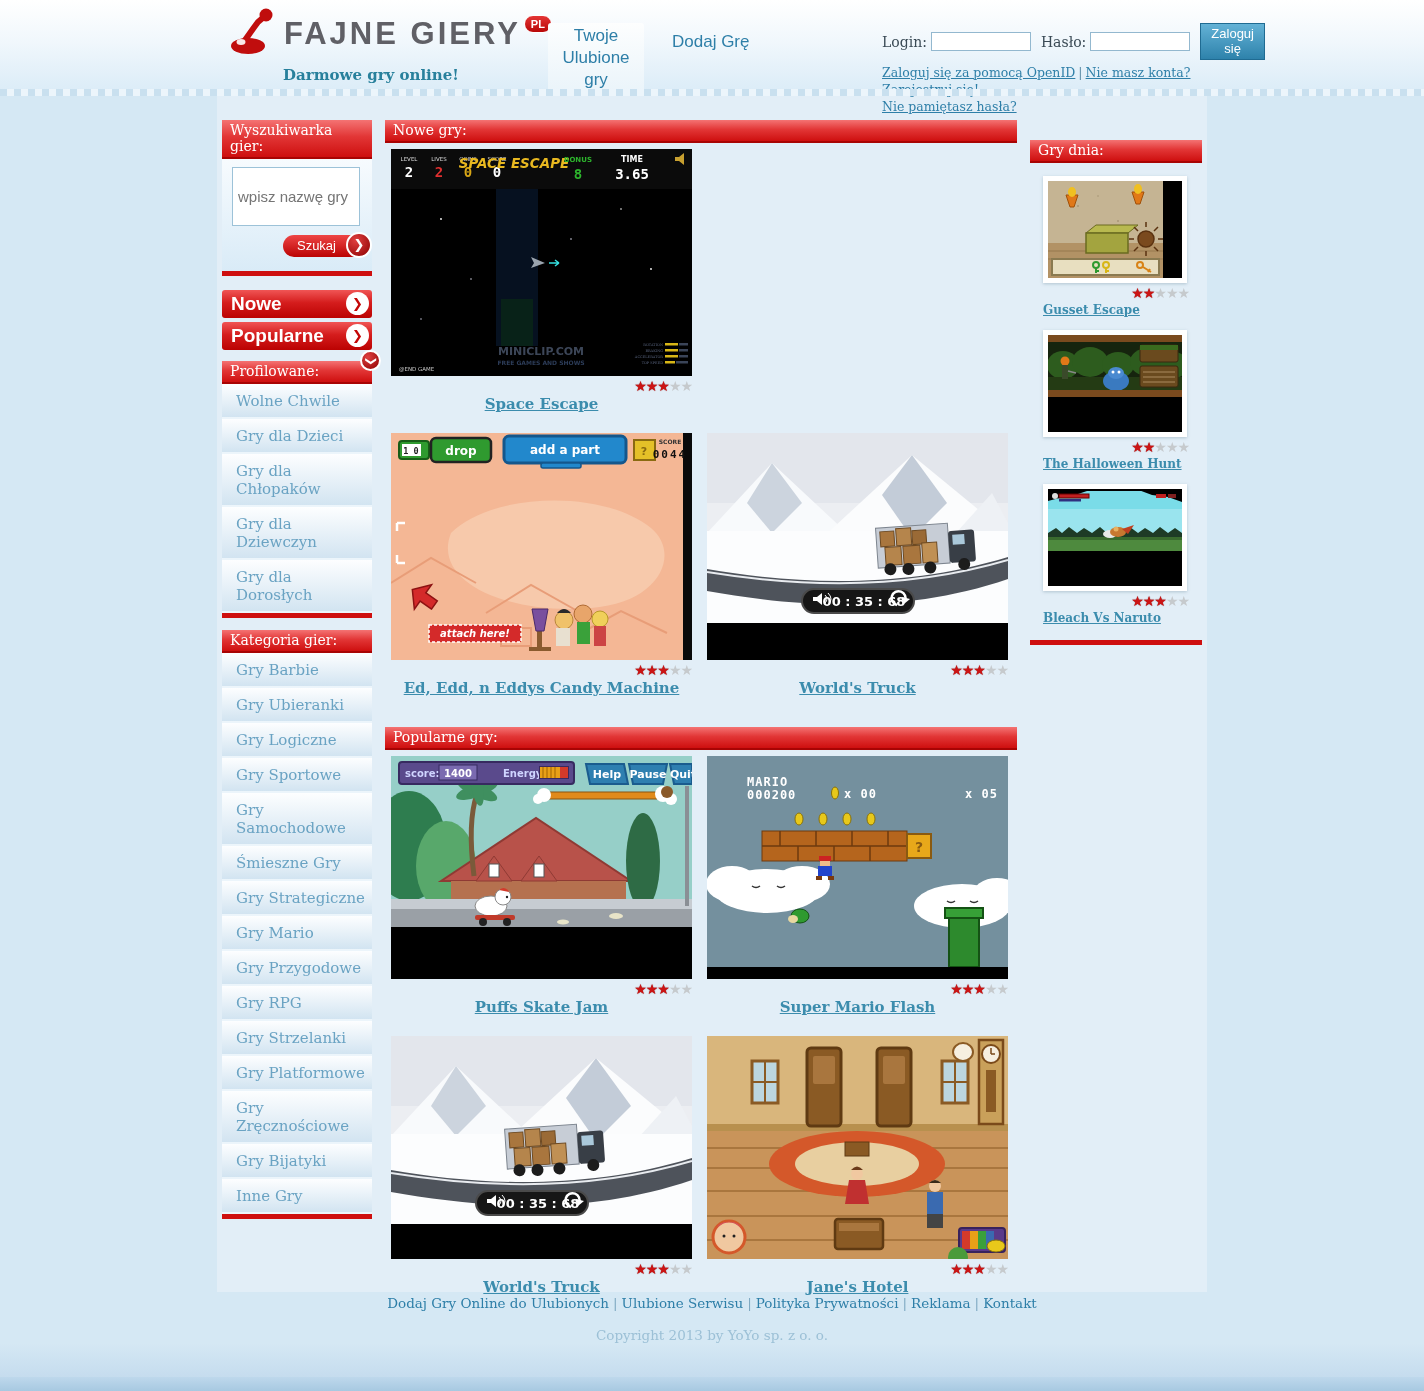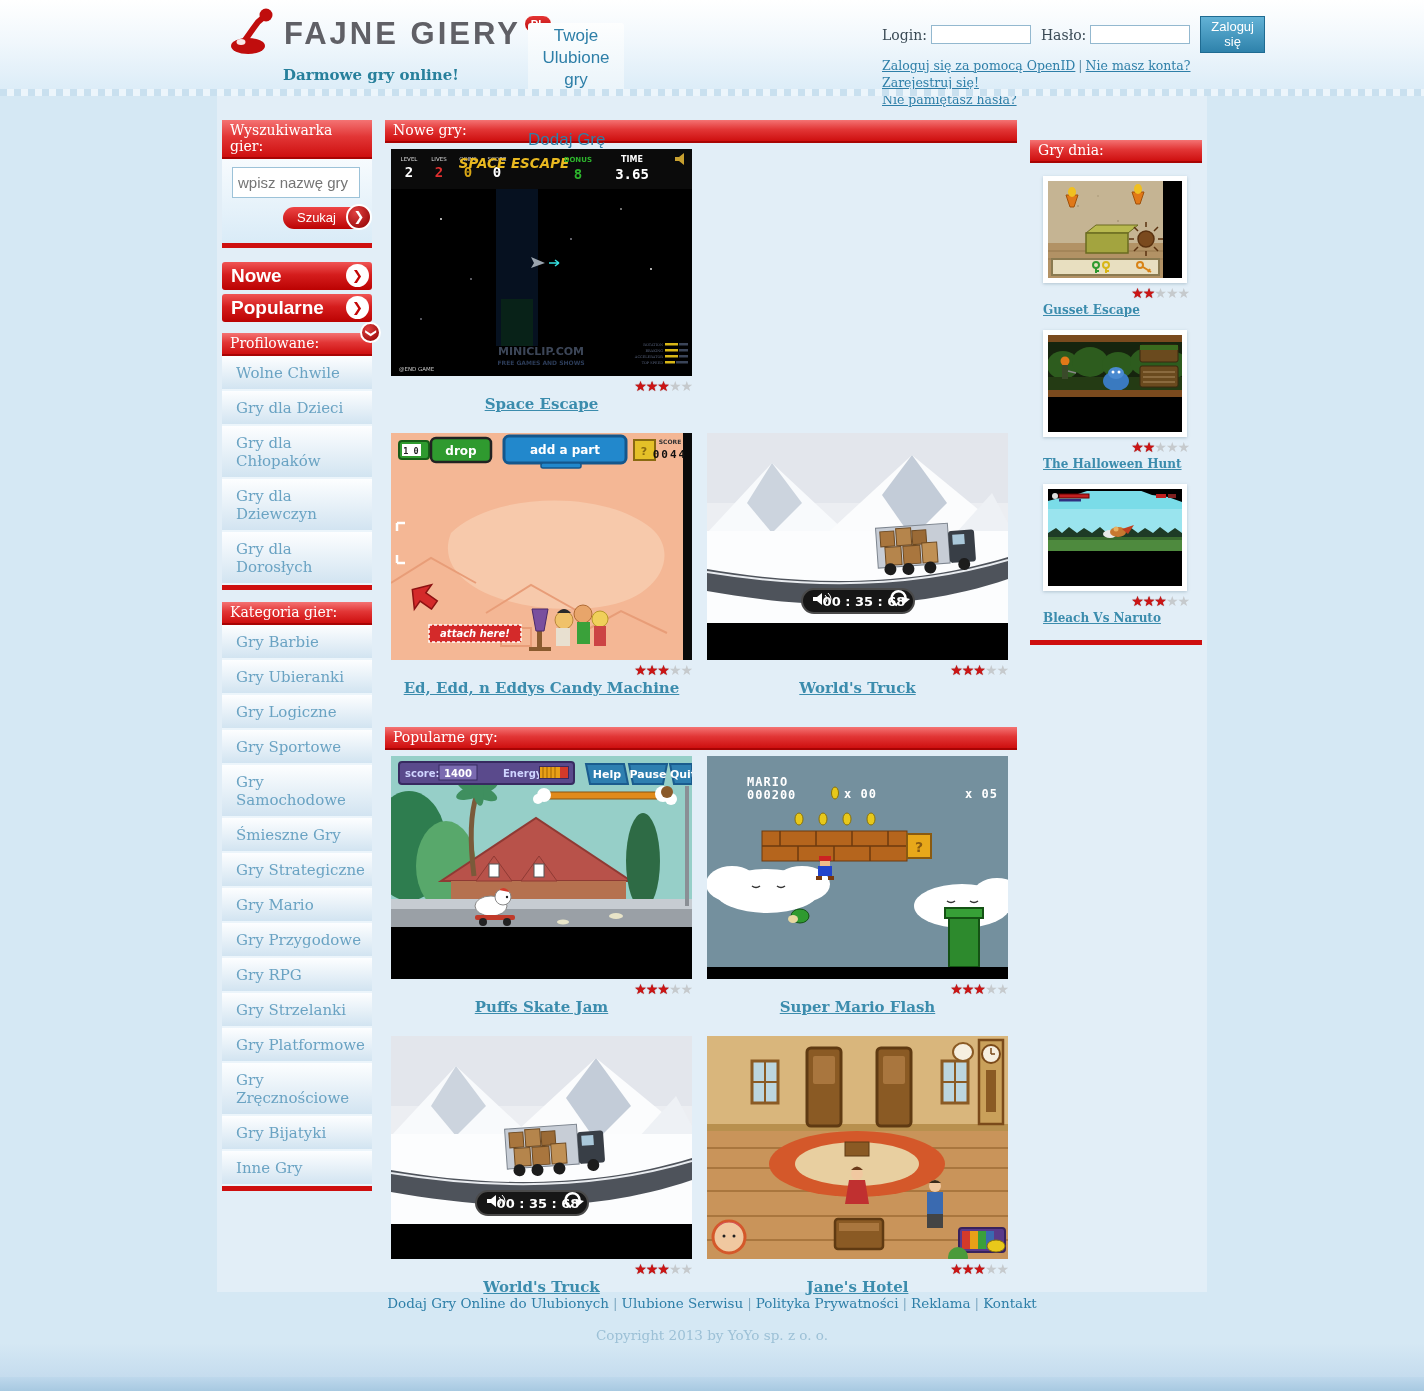--- a/index.html
+++ b/index.html
@@ -10,42 +10,42 @@
   .hdr { position:absolute; top:0; left:0; width:1424px; height:96px;
          background:linear-gradient(#ffffff,#f0f7fc 45%,#d9ebf7); z-index:5; }
   .hdr-dashes { position:absolute; bottom:0; left:0; right:0; height:7px;
          background:repeating-linear-gradient(90deg,#c9e0ef 0 7px,#ecf5fb 7px 14px); }
   .logo-wrap { position:absolute; left:228px; top:8px; display:flex; align-items:flex-start; }
   .logo-text { font-family:"Liberation Sans",sans-serif; font-weight:bold; font-size:31px;
          color:#606066; letter-spacing:3px; margin-left:8px; margin-top:8px; }
   .logo-badge { background:linear-gradient(#e43535,#b80808); color:#fff; font-family:"Liberation Sans",sans-serif;
          font-weight:bold; font-size:11px; border-radius:9px; padding:2px 6px; margin-left:3px; margin-top:7px; border:1px solid #fff; }
   .tagline { position:absolute; left:283px; top:66px; color:#28809c; font-weight:bold; font-size:15px; }
-  .hdr-nav { position:absolute; left:528px; top:23px; display:flex; gap:28px;
-         font-family:"Liberation Sans",sans-serif; font-size:17px; color:#2e7fa8;flex-direction:column; }
+  .hdr-nav { position:absolute; left:548px; top:23px; display:flex; gap:28px;
+         font-family:"Liberation Sans",sans-serif; font-size:17px; color:#2e7fa8; }
   .nav-fav { width:96px; text-align:center; line-height:1.3; background:linear-gradient(#fdfefe,#eaf4fa); border-radius:3px; padding:2px 4px; cursor:pointer; }
   .nav-add { margin-top:9px; cursor:pointer; }
-  .login-area { position:absolute; left:882px; top:16px; width:340px; font-size:14px; color:#3a4a55; }
+  .login-area { position:absolute; left:882px; top:23px; width:340px; font-size:14px; color:#3a4a55; }
   .login-row { display:flex; align-items:center; }
   .login-row label { margin-right:4px; }
   .login-row input { width:100px; height:19px; border:1px solid #93b8cf; background:#fff; margin-right:10px; font-size:12px; padding:0 3px; }
   .login-btn { background:linear-gradient(#63b2d6,#2e82ab); color:#fff; border:1px solid #1f6b92;
          font-family:"Liberation Sans",sans-serif; font-size:13px; padding:2px 10px 3px; cursor:pointer; }
   .login-links { margin-top:5px; font-size:12.5px; line-height:1.35; }
   .login-links a { color:#2e7fa8; text-decoration:underline; cursor:pointer; }
   .login-sep { color:#5a8aa5; margin:0 3px; }
 
   
   .red-bar { background:linear-gradient(#f47373,#e23636 45%,#ce0f0f); color:#fff; font-size:14px;
          padding:2px 8px 3px; border-bottom:2px solid #a80404; }
   .col-left { position:absolute; left:217px; top:120px; width:160px; }
   .w150 { margin-left:5px; width:150px; }
   .search-panel { background:linear-gradient(#f7fbfe,#d9ebf7); padding:8px 10px 12px; }
   .search-input { width:128px; border:1px solid #9cc2d8; background:#fff; color:#8aa9bc;
-         font-family:"Liberation Sans",sans-serif; font-size:15px; padding:6px 5px; }
+         font-family:"Liberation Sans",sans-serif; font-size:15px; padding:20px 5px; }
   .szukaj-row { position:relative; height:24px; margin-top:9px; }
   .szukaj-btn { position:absolute; right:-4px; top:0; background:linear-gradient(#ee4545,#bb0303);
          color:#fff; font-family:"Liberation Sans",sans-serif; font-size:13px; border:none;
          border-radius:12px; padding:3px 30px 4px 14px; cursor:pointer; }
   .circle-arrow { position:absolute; right:-10px; top:-3px; width:26px; height:26px; border-radius:50%;
          background:radial-gradient(circle at 35% 30%,#e04040,#8d0000); border:2px solid #fff;
          color:#fff; font-size:13px; font-weight:bold; text-align:center; line-height:22px;
          font-family:"DejaVu Sans",sans-serif; cursor:pointer; }
   .red-underline { height:5px; background:#ce0f0f; }
   .bignav { position:relative; margin:4px 0 4px 5px; width:150px; height:28px; border-radius:3px;

